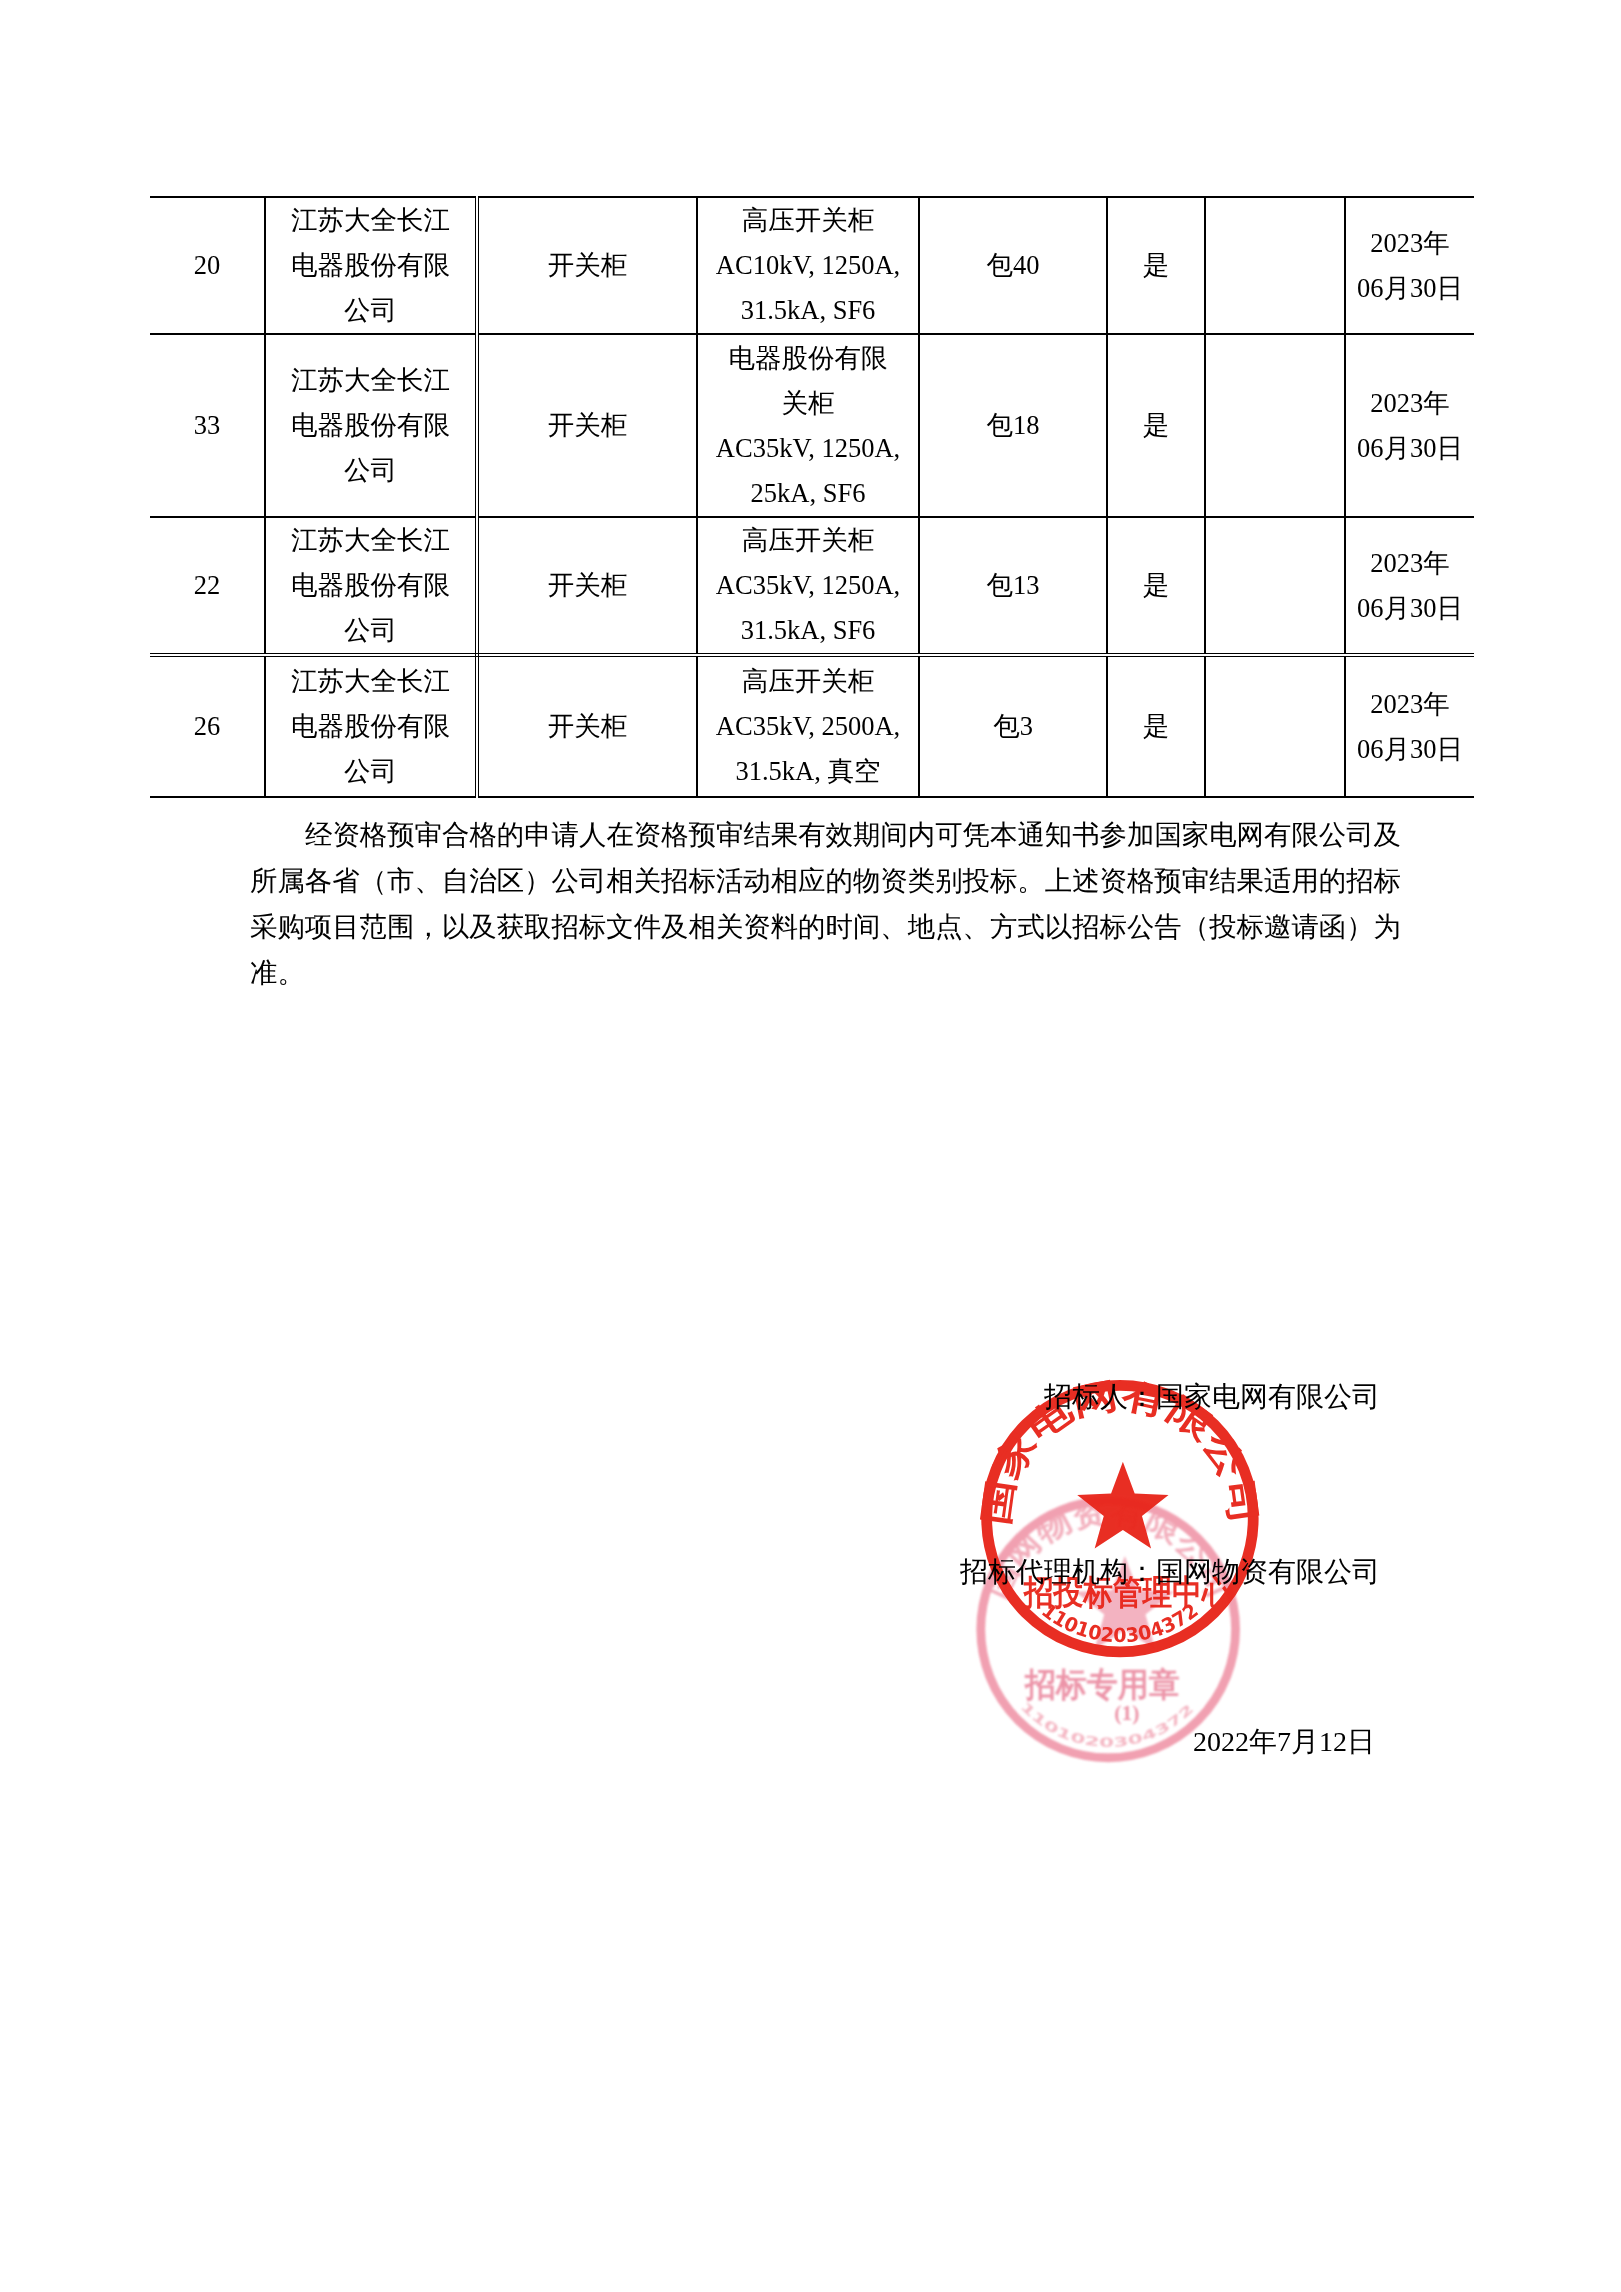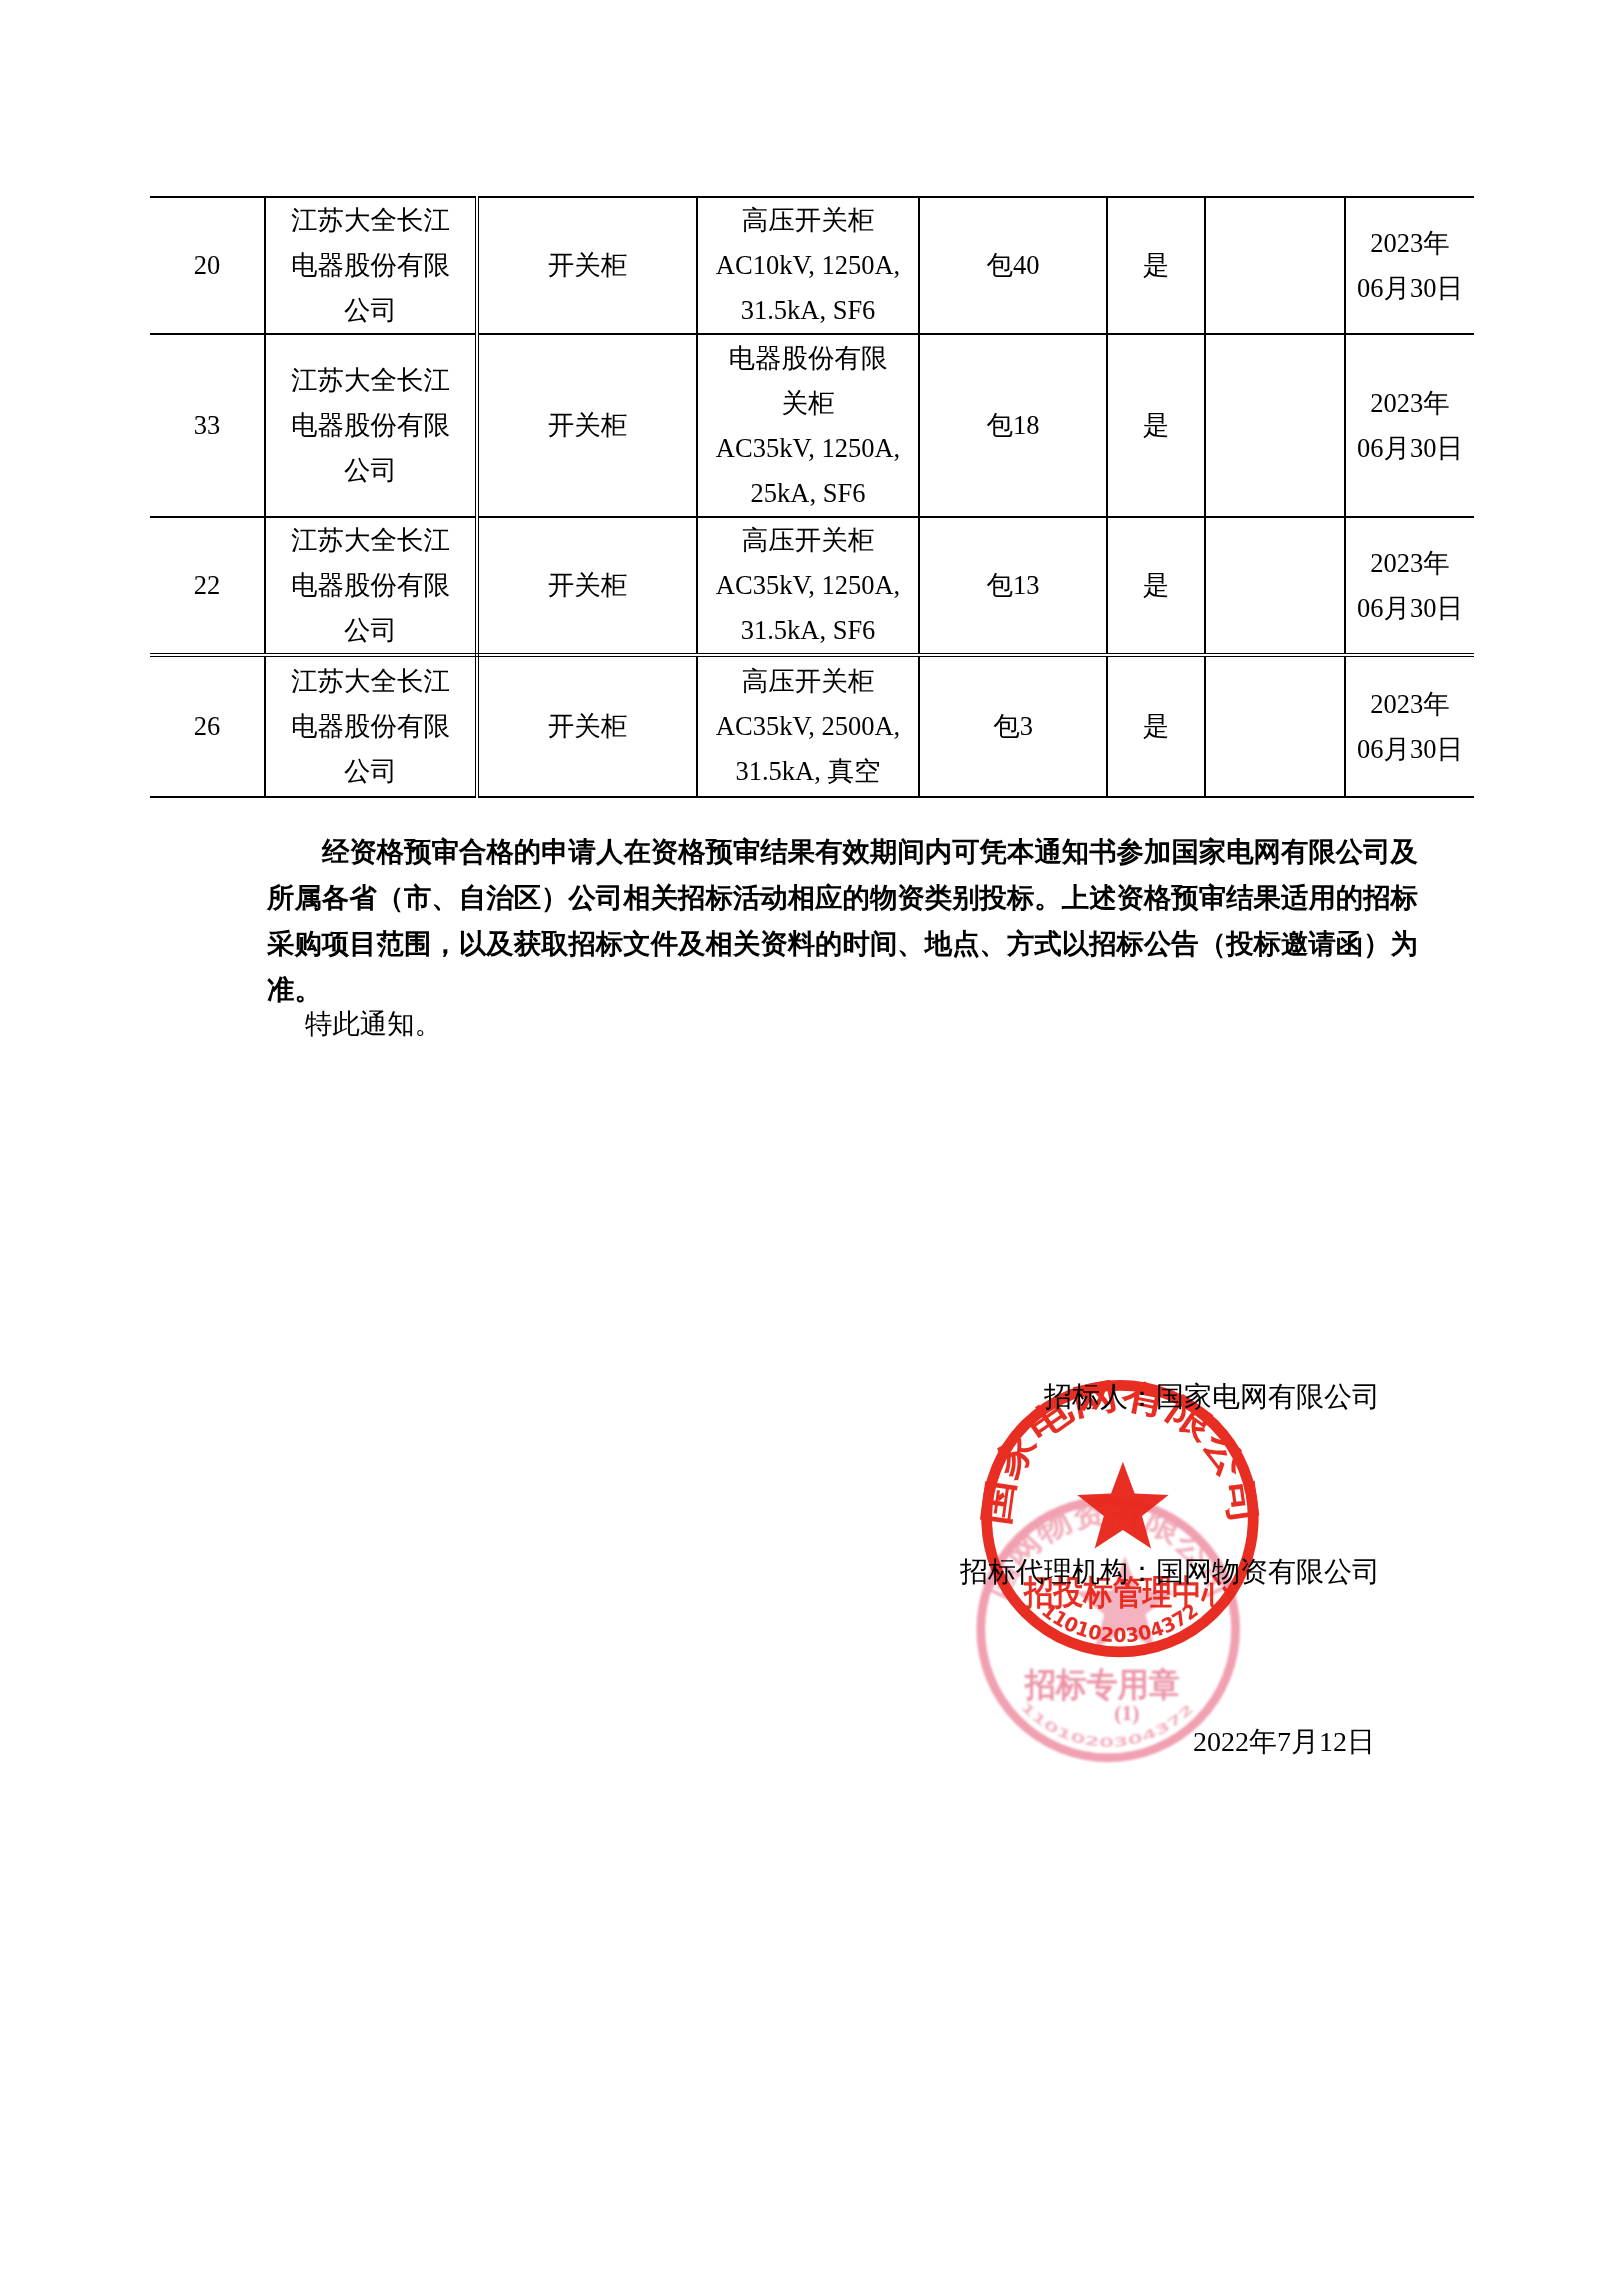--- a/index.html
+++ b/index.html
@@ -38,22 +38,21 @@
   #qual-table tr:nth-child(3){height:134px;}
   #qual-table tr:nth-child(3) td{border-bottom:4.9px double #000;}
   #qual-table tr:nth-child(4){height:142px;}
   #qual-table tr:nth-child(4) td{border-bottom:0;}
   
   .para{
     position:absolute;left:250px;top:812px;width:1151px;
     font-size:27.4px;line-height:46px;
     text-align:justify;
     text-indent:55px;
-    margin:17px;
-    font-weight:bold;
+    margin:0;
   }
   .notice{
     position:absolute;left:250px;top:1001px;width:1151px;
     font-size:27.4px;line-height:46px;
     text-indent:55px;
     margin:0;
   }
   
   .sig-line{
     position:absolute;right:241px;
@@ -148,21 +147,20 @@
         <td>包3</td>
         <td>是</td>
         <td></td>
         <td>2023年
 06月30日</td>
       </tr>
     </tbody>
   </table>
 
   <p class="para">经资格预审合格的申请人在资格预审结果有效期间内可凭本通知书参加国家电网有限公司及所属各省（市、自治区）公司相关招标活动相应的物资类别投标。上述资格预审结果适用的招标采购项目范围，以及获取招标文件及相关资料的时间、地点、方式以招标公告（投标邀请函）为准。</p>
-  <p class="notice">特此通知。</p>
 
   <div id="sig-bidder" class="sig-line">招标人：国家电网有限公司</div>
   <div id="sig-agent" class="sig-line">招标代理机构：国网物资有限公司</div>
   <div id="sig-date" class="sig-line">2022年7月12日</div>
 
   <svg id="stamp-svg" viewBox="0 0 400 500" xmlns="http://www.w3.org/2000/svg">
     <defs>
       <path id="mArcT" d="M 90.4,178.9 A 113,113 0 1 1 315.6,178.9" fill="none"></path>
       <path id="mArcB" d="M 120.3,264.1 A 126,126 0 0 0 285.7,264.1" fill="none"></path>
       <path id="sArcT" d="M 84.6,263.3 A 108,108 0 0 1 297.4,263.3" fill="none"></path>

